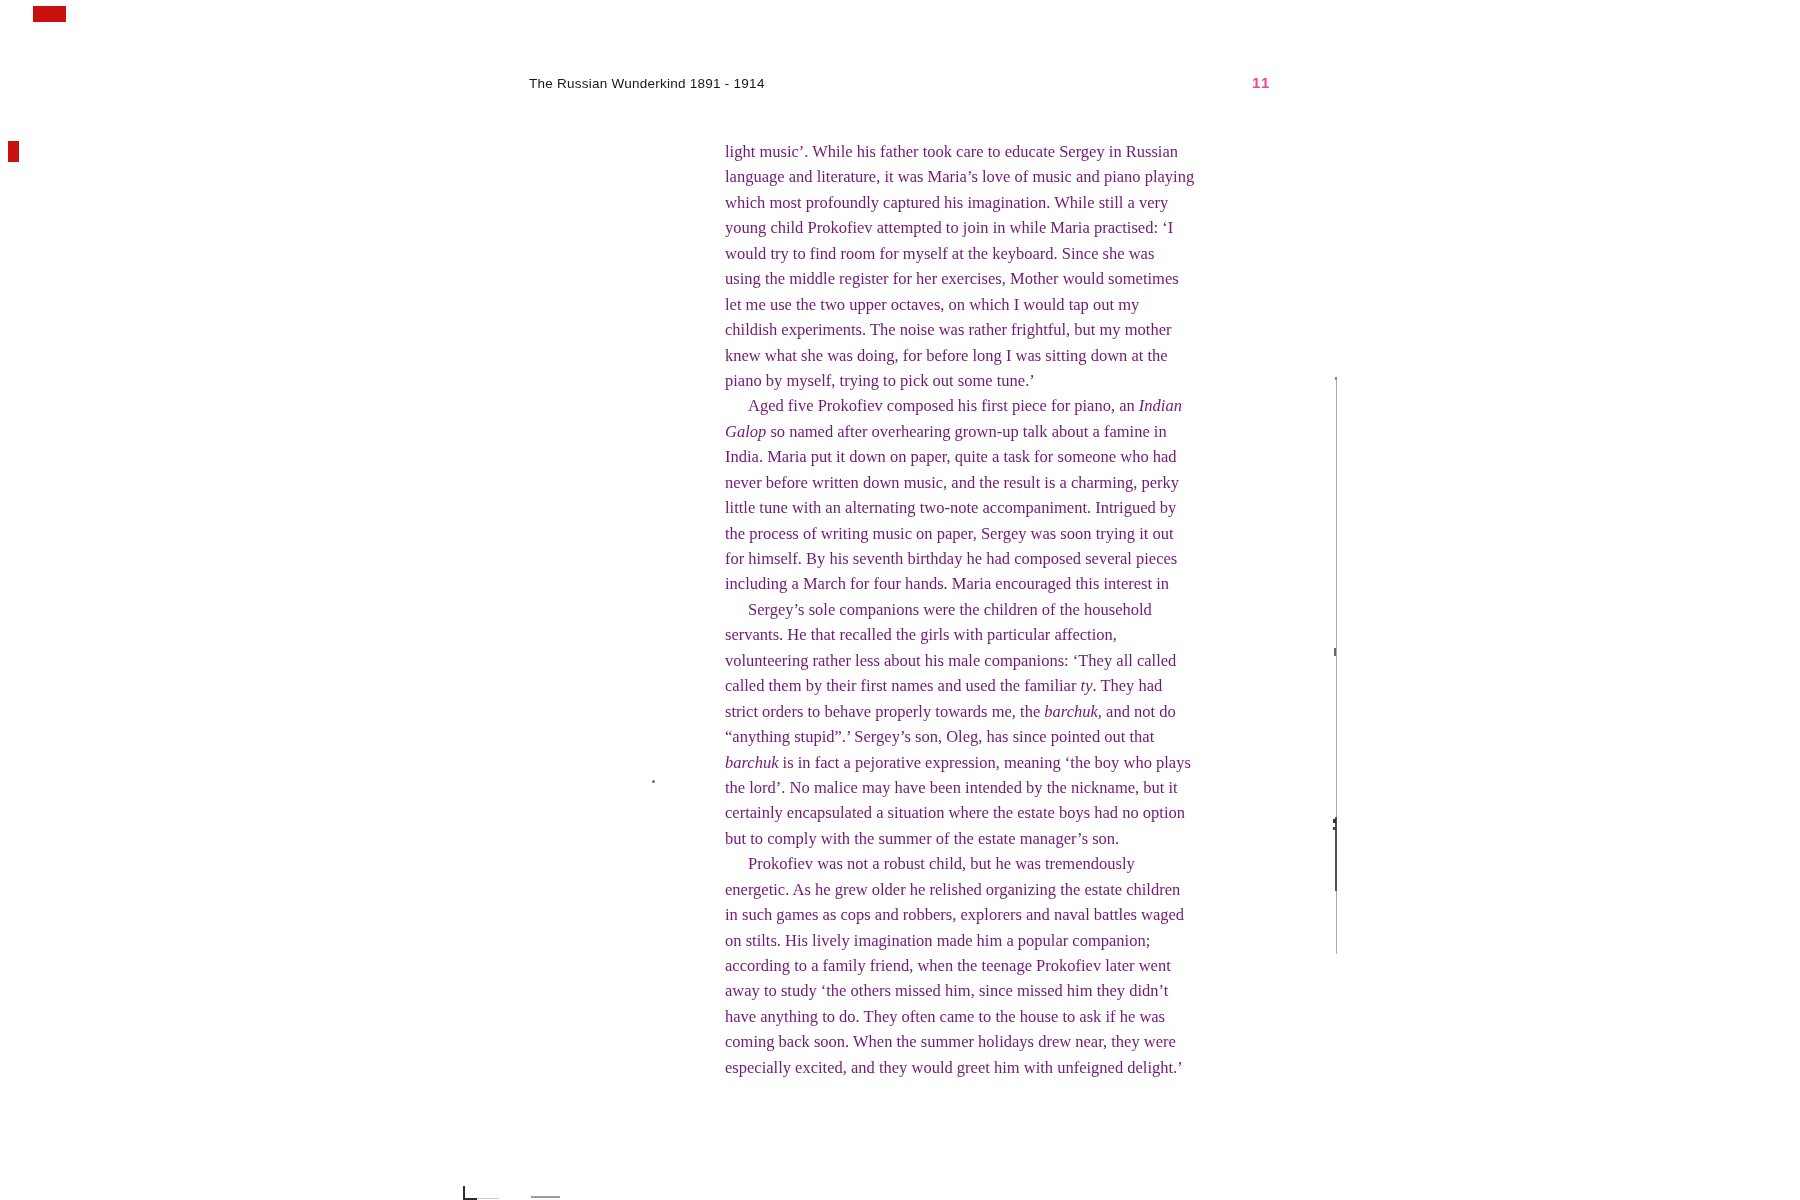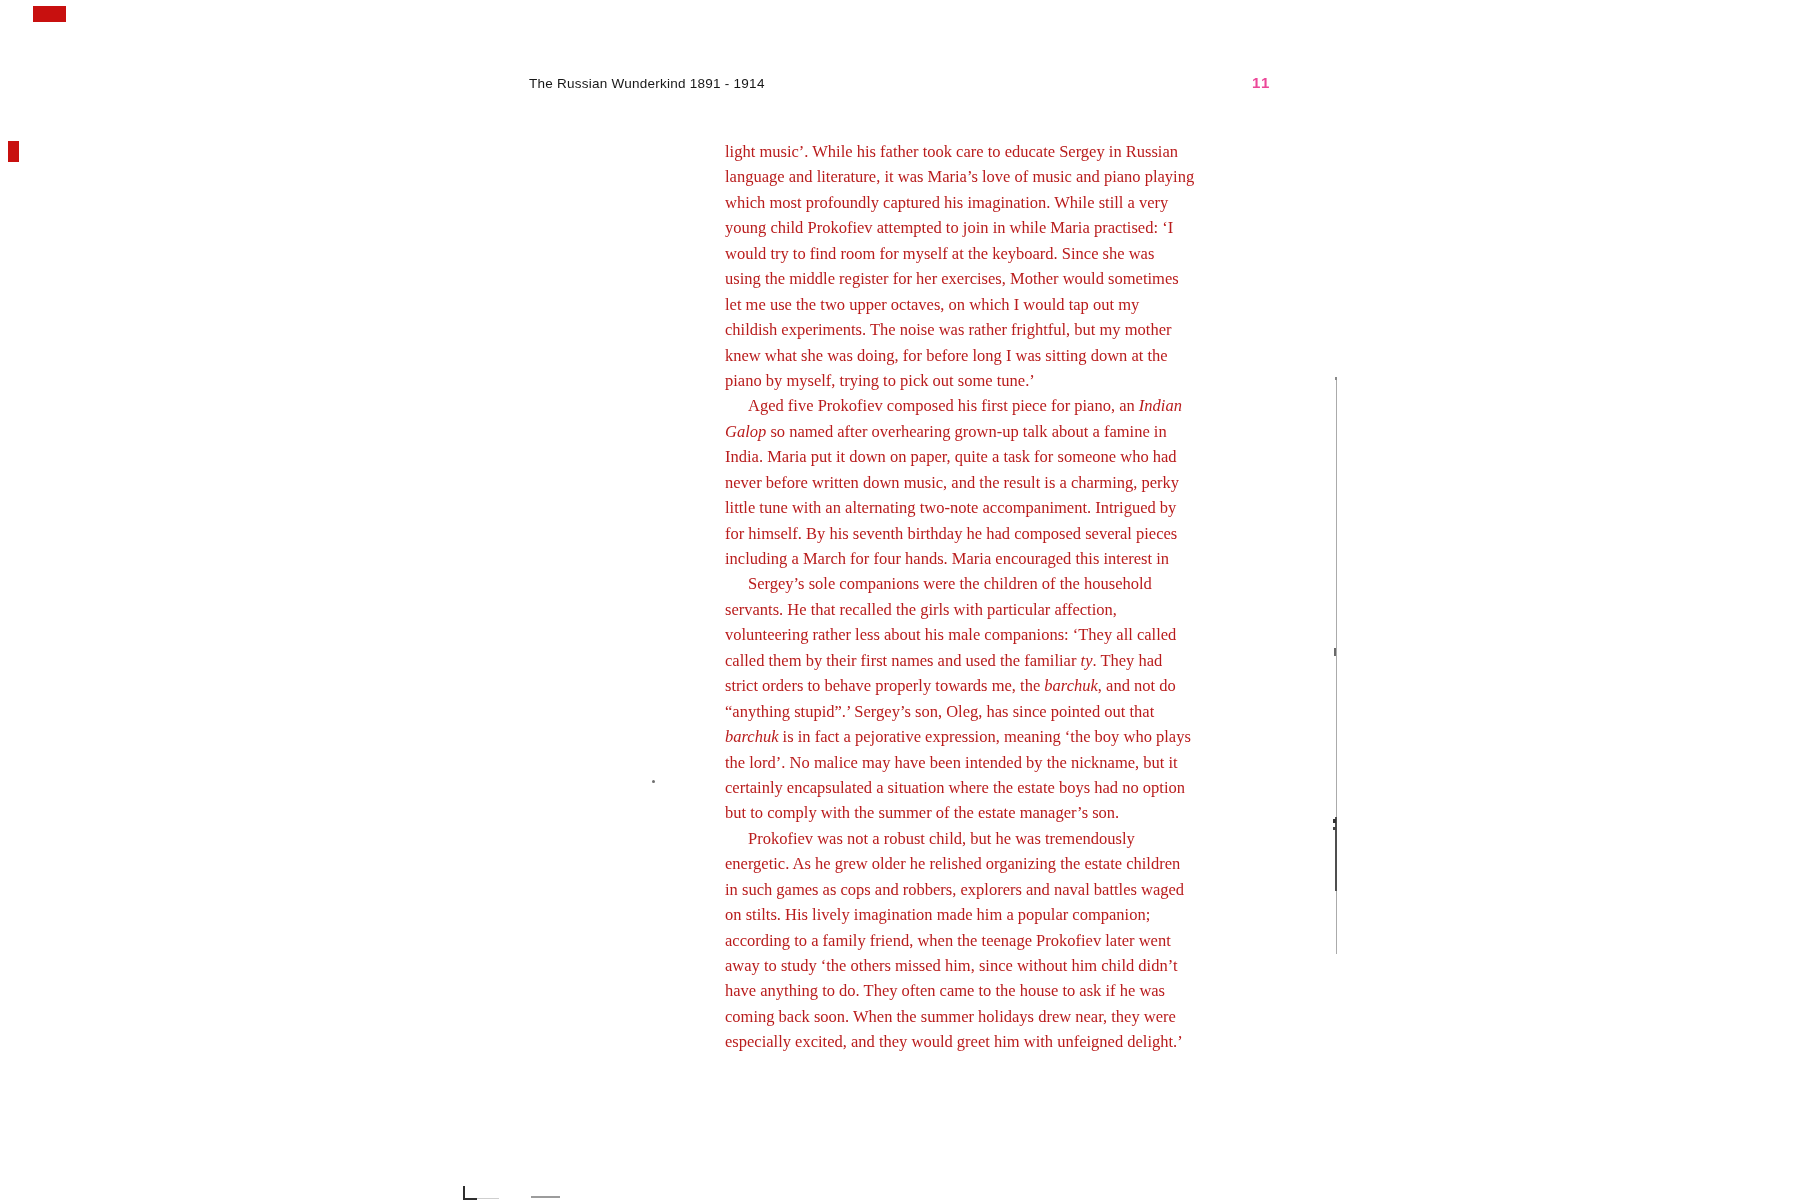--- a/index.html
+++ b/index.html
@@ -31,21 +31,21 @@
     font-weight: 700;
     letter-spacing: 1.5px;
     color: #ec4899;
   }
   
   .text-block {
     position: absolute;
     left: 725px;
     top: 139px;
     width: 590px;
-    color: #b91c1c;
+    color: #701a75;
   }
   .line {
     height: 25.45px;
     line-height: 25.45px;
     font-size: 16.5px;
     white-space: nowrap;
   }
   .line.indent { padding-left: 23px; }
   .it { font-style: italic; text-align: right; }
   
@@ -84,38 +84,39 @@
       <div class="line"><span>using the middle register for her exercises, Mother would sometimes</span></div>
       <div class="line"><span>let me use the two upper octaves, on which I would tap out my</span></div>
       <div class="line"><span>childish experiments. The noise was rather frightful, but my mother</span></div>
       <div class="line"><span>knew what she was doing, for before long I was sitting down at the</span></div>
       <div class="line"><span>piano by myself, trying to pick out some tune.’</span></div>
       <div class="line indent"><span>Aged five Prokofiev composed his first piece for piano, an </span><span class="it">Indian</span></div>
       <div class="line"><span class="it">Galop</span><span> so named after overhearing grown-up talk about a famine in</span></div>
       <div class="line"><span>India. Maria put it down on paper, quite a task for someone who had</span></div>
       <div class="line"><span>never before written down music, and the result is a charming, perky</span></div>
       <div class="line"><span>little tune with an alternating two-note accompaniment. Intrigued by</span></div>
+      <div class="line"><span>the process of writing music on paper, Sergey was soon trying it out</span></div>
       <div class="line"><span>for himself. By his seventh birthday he had composed several pieces</span></div>
       <div class="line"><span>including a March for four hands. Maria encouraged this interest in</span></div>
       <div class="line indent"><span>Sergey’s sole companions were the children of the household</span></div>
       <div class="line"><span>servants. He that recalled the girls with particular affection,</span></div>
       <div class="line"><span>volunteering rather less about his male companions: ‘They all called</span></div>
       <div class="line"><span>called them by their first names and used the familiar </span><span class="it">ty</span><span>. They had</span></div>
       <div class="line"><span>strict orders to behave properly towards me, the </span><span class="it">barchuk</span><span>, and not do</span></div>
       <div class="line"><span>“anything stupid”.’ Sergey’s son, Oleg, has since pointed out that</span></div>
       <div class="line"><span class="it">barchuk</span><span> is in fact a pejorative expression, meaning ‘the boy who plays</span></div>
       <div class="line"><span>the lord’. No malice may have been intended by the nickname, but it</span></div>
       <div class="line"><span>certainly encapsulated a situation where the estate boys had no option</span></div>
       <div class="line"><span>but to comply with the summer of the estate manager’s son.</span></div>
       <div class="line indent"><span>Prokofiev was not a robust child, but he was tremendously</span></div>
       <div class="line"><span>energetic. As he grew older he relished organizing the estate children</span></div>
       <div class="line"><span>in such games as cops and robbers, explorers and naval battles waged</span></div>
       <div class="line"><span>on stilts. His lively imagination made him a popular companion;</span></div>
       <div class="line"><span>according to a family friend, when the teenage Prokofiev later went</span></div>
-      <div class="line"><span>away to study ‘the others missed him, since without him child didn’t</span></div>
+      <div class="line"><span>away to study ‘the others missed him, since missed him they didn’t</span></div>
       <div class="line"><span>have anything to do. They often came to the house to ask if he was</span></div>
       <div class="line"><span>coming back soon. When the summer holidays drew near, they were</span></div>
       <div class="line"><span>especially excited, and they would greet him with unfeigned delight.’</span></div>
     </div>
 
   <div class="v-line" style="background: rgb(171, 171, 171);"></div>
   <div class="v-dot-top"></div>
   <div class="v-tick-mid"></div>
   <div class="v-line-dark"></div>
   <div class="v-tick-a"></div>

